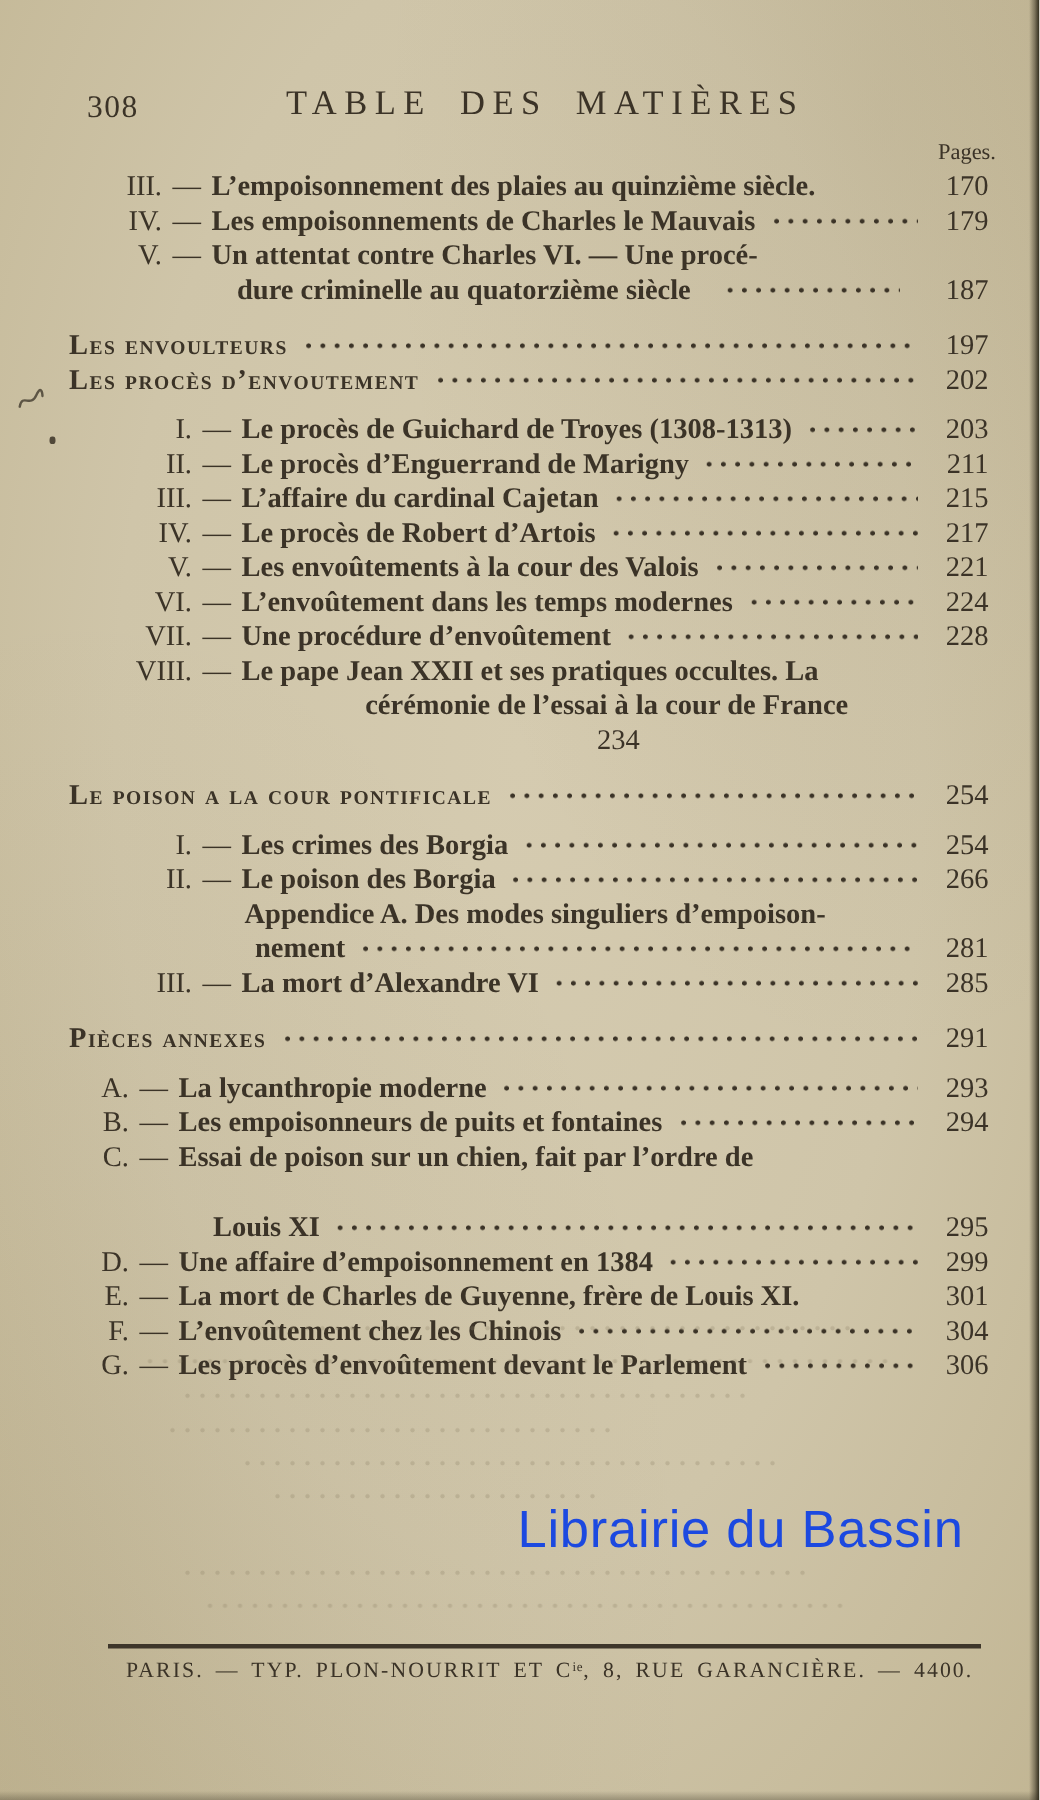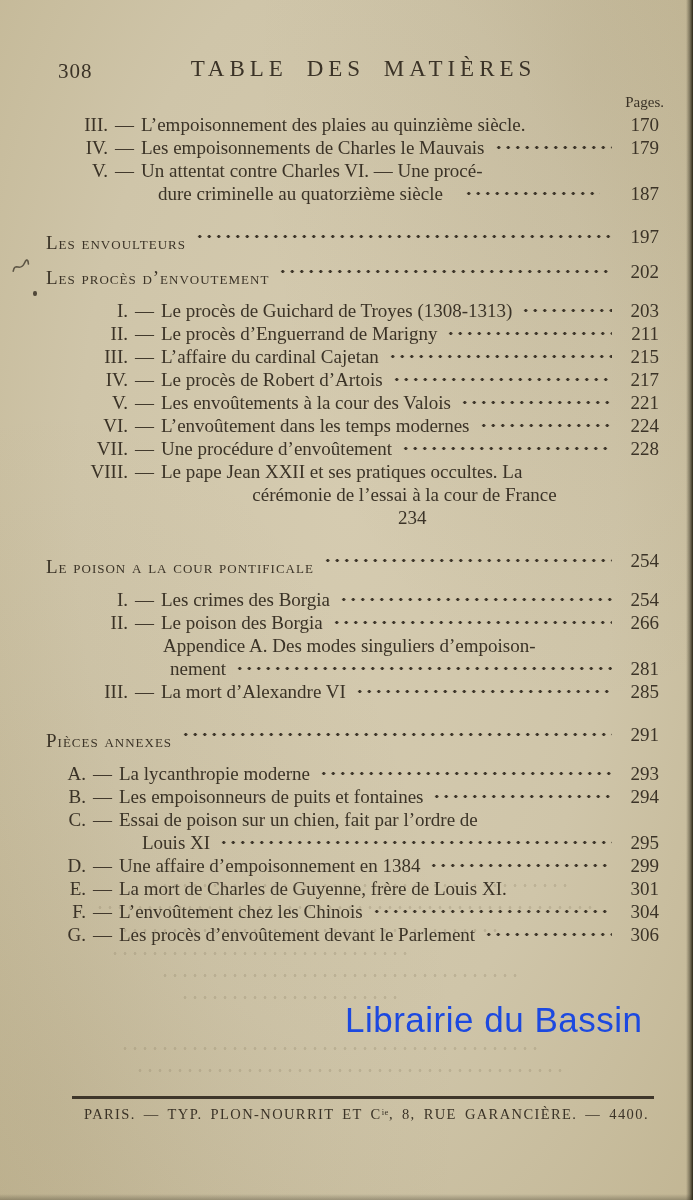--- a/index.html
+++ b/index.html
@@ -24,22 +24,22 @@
   .folio{position:absolute;left:12px;top:3px;font-size:21px;letter-spacing:1px;}
   .title{text-align:center;padding-left:22px;font-size:23px;letter-spacing:5px;word-spacing:8px;white-space:nowrap;}
   .pages-label{text-align:right;font-size:15px;line-height:15px;margin:7px -5px 3px 0;}
 
   .row{display:flex;align-items:center;line-height:23px;font-size:19px;}
   .row .num{text-align:right;white-space:pre;}
   .g1 .num{width:62px;}
   .g3 .num{width:82px;}
   .g5 .num{width:40px;}
   .dash{padding:0 7px;}
-  .sc{font-variant:small-caps;letter-spacing:1px;margin-top:12px;}
-  .txt{white-space:nowrap;}
+  .sc{font-variant:small-caps;letter-spacing:1px;}
+  .txt{white-space:nowrap;font-weight:bold;}
   .leader{flex:1;height:5px;margin:0 3px 0 7px;
     background-image:radial-gradient(circle, #3b3327 1.35px, rgba(59,51,39,0) 1.8px);
     background-size:9.5px 5px;background-repeat:repeat-x;background-position:2px 0;}
   .leader.blank{background:none;}
   .pg{min-width:44px;text-align:right;white-space:pre;}
   .sp-lg{margin-top:14px;}
   .sp-md{margin-top:10px;}
 
   .ghost{position:absolute;height:5px;opacity:.28;
     background-image:radial-gradient(circle, #8d8166 1.2px, rgba(141,129,102,0) 1.7px);
@@ -213,21 +213,21 @@
           <span class="dash">—</span>
           <span class="txt">Les empoisonneurs de puits et fontaines</span>
           <span class="leader"></span>
           <span class="pg">294</span>
         </div>
         <div class="row entry g5">
           <span class="num">C.</span>
           <span class="dash">—</span>
           <span class="txt">Essai de poison sur un chien, fait par l’ordre de</span>
         </div>
-        <div class="row cont" style="padding-left: 96px;">
+        <div class="row cont" style="padding-left: 96px; margin-top: 24px;">
           <span class="txt">Louis XI</span>
           <span class="leader"></span>
           <span class="pg">295</span>
         </div>
         <div class="row entry g5">
           <span class="num">D.</span>
           <span class="dash">—</span>
           <span class="txt">Une affaire d’empoisonnement en 1384</span>
           <span class="leader"></span>
           <span class="pg">299</span>

